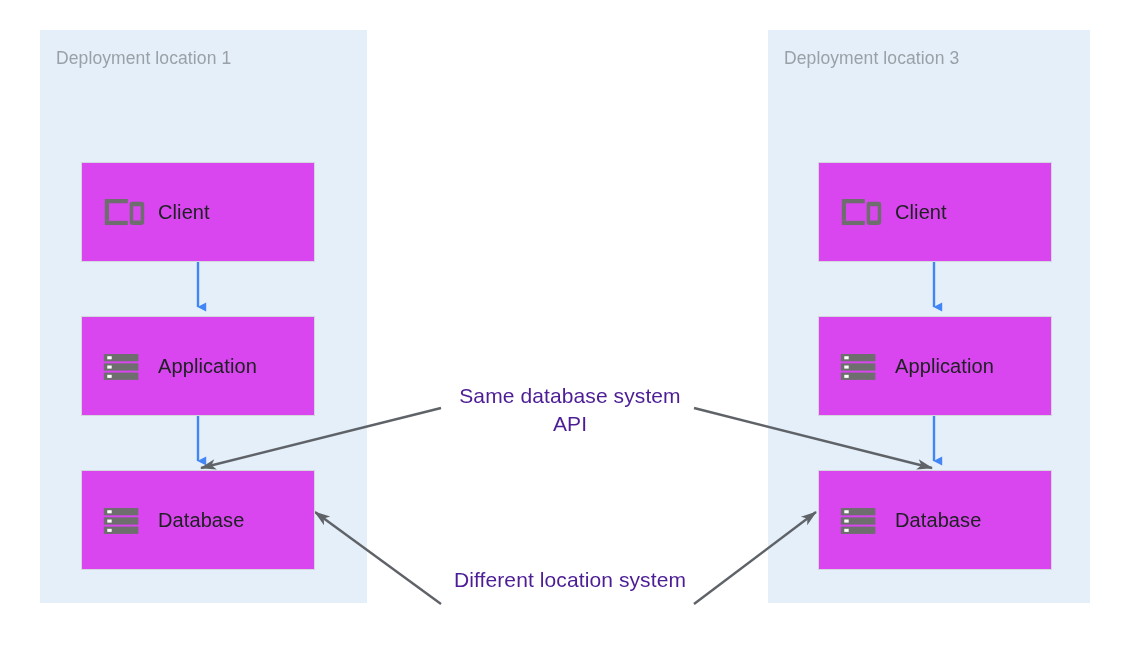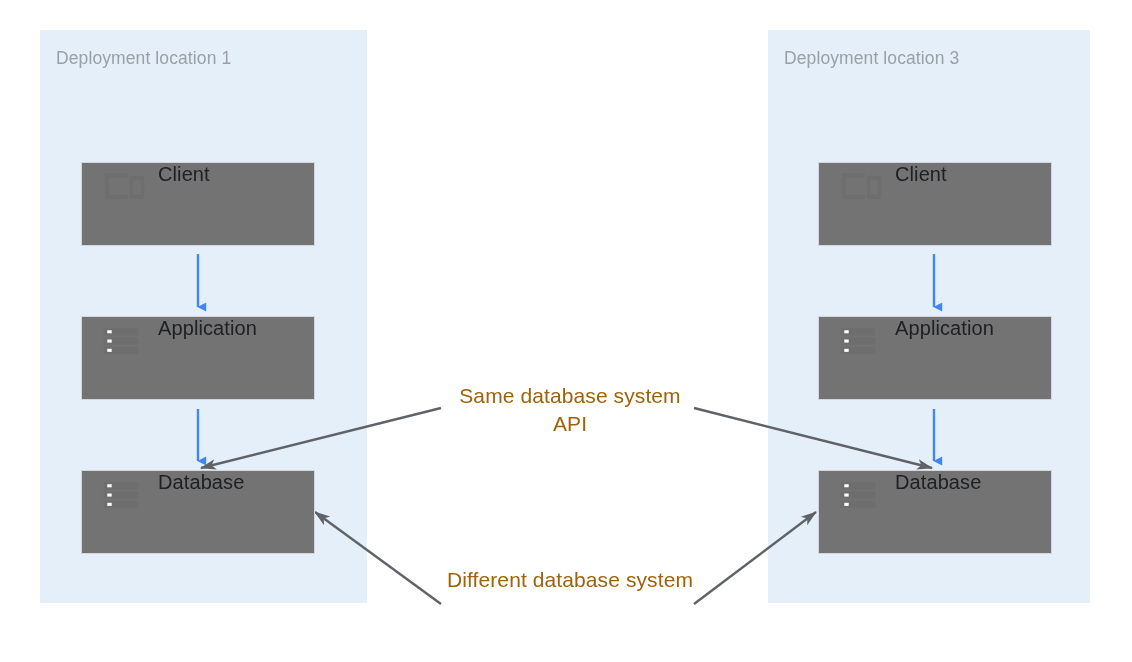--- a/index.html
+++ b/index.html
@@ -30,24 +30,25 @@
     left: 16px;
     top: 18px;
     font-size: 17.5px;
     color: #9aa0a6;
     letter-spacing: 0.1px;
     white-space: nowrap;
   }
   .node {
     position: absolute;
     box-sizing: border-box;
-    background: #737373;
+    background: #d946ef;
     border: 1px solid #d3d7db;
     display: flex;
-    height: 84px;
+    align-items: center;
+    height: 100px;
     width: 234px;
   }
   .node .node-icon {
     flex: 0 0 auto;
     width: 46px;
     height: 46px;
     margin-left: 18px;
     margin-right: 12px;
     display: block;
   }
@@ -73,21 +74,21 @@
     width: 1132px;
     height: 662px;
     overflow: visible;
     pointer-events: none;
   }
   .annotation {
     position: absolute;
     text-align: center;
     font-size: 21px;
     line-height: 1.32;
-    color: #a16207;
+    color: #4c1d95;
     white-space: pre-line;
     letter-spacing: 0.1px;
   }
   #annotation-api  { left: 446px; top: 382px; width: 248px; }
   #annotation-diff { left: 446px; top: 566px; width: 248px; }
 </style>
 </head>
 <body>
 
 <div id="canvas">
@@ -186,15 +187,15 @@
       <rect x="4" y="21.2" width="36" height="7.6" fill="#6e6e6e"></rect>
       <rect x="7.6" y="23.5" width="4.6" height="3.2" fill="#ffffff"></rect>
       <rect x="4" y="30.9" width="36" height="7.6" fill="#6e6e6e"></rect>
       <rect x="7.6" y="33.2" width="4.6" height="3.2" fill="#ffffff"></rect>
     </svg>
     <span class="node-label">Database</span>
   </div>
 
   <div class="annotation" id="annotation-api">Same database system API</div>
 
-  <div class="annotation" id="annotation-diff">Different database system</div>
+  <div class="annotation" id="annotation-diff">Different location system</div>
 
 </div>
 
 </body></html>

